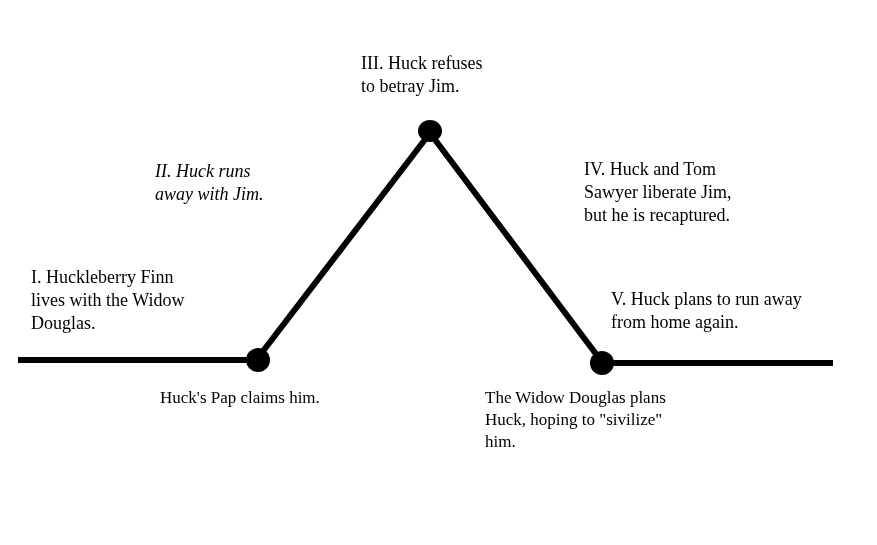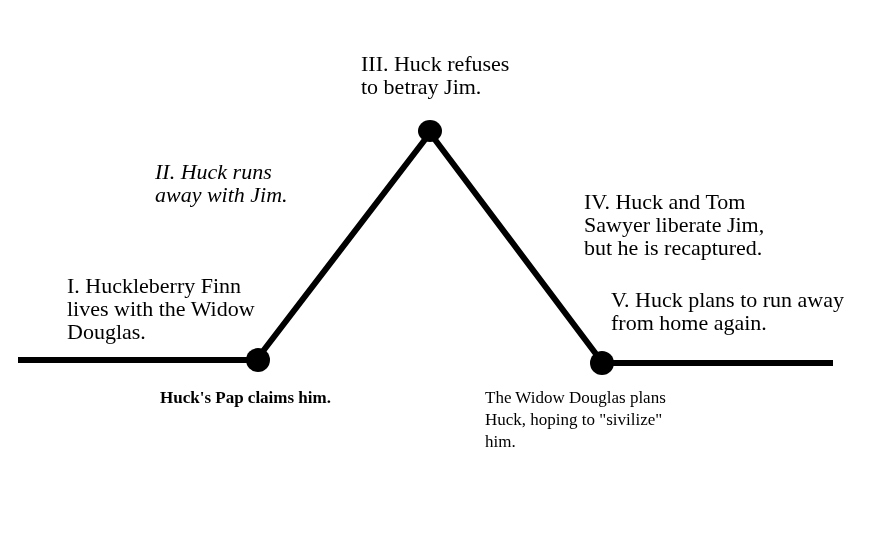--- a/index.html
+++ b/index.html
@@ -25,32 +25,32 @@
   }
   .label {
     position: absolute;
     font-family: "Liberation Serif", "DejaVu Serif", serif;
     font-size: 18px;
     line-height: 23px;
     color: #000000;
     white-space: pre-line;
     letter-spacing: 0px;
   }
-  .label-stage { font-size: 22px; }
+  .label-stage { font-size: 18px; }
   .label-caption { font-size: 17px; line-height: 22px; }
 
   
-  #label-stage-1 { left: 31px;  top: 274px; margin-left: 36px; }
+  #label-stage-1 { left: 31px;  top: 266px; }
   #label-stage-2 { left: 155px; top: 160px; font-style: italic; }
   #label-stage-3 { left: 361px; top: 52px;  }
-  #label-stage-4 { left: 584px; top: 158px; margin-top: 32px; }
+  #label-stage-4 { left: 584px; top: 158px; }
   #label-stage-5 { left: 611px; top: 288px; }
 
   
-  #label-caption-1 { left: 160px; top: 387px; font-weight: bold; }
+  #label-caption-1 { left: 160px; top: 387px; }
   #label-caption-2 { left: 485px; top: 387px; }
 </style>
 </head>
 <body>
 
 <div id="canvas">
 
   <svg id="plot-svg" viewBox="0 0 877 545" xmlns="http://www.w3.org/2000/svg">
 
     <line x1="18" y1="360" x2="262" y2="360" stroke="#000000" stroke-width="6" stroke-linecap="butt"></line>

